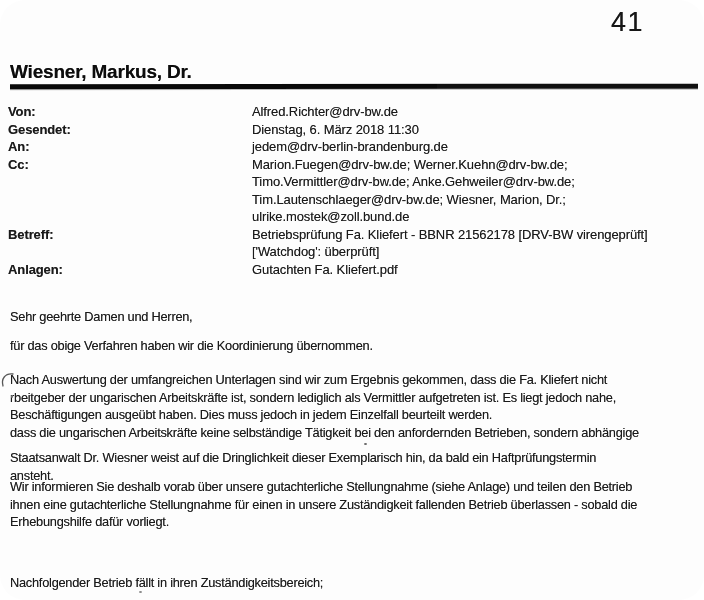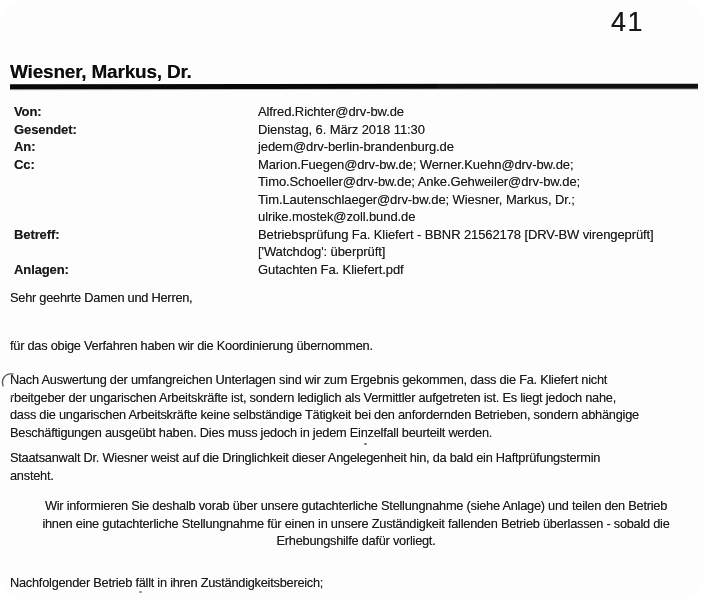--- a/index.html
+++ b/index.html
@@ -41,21 +41,21 @@
     position: absolute;
     left: 10px; top: 84px;
     width: 688px; height: 5px;
     background: linear-gradient(90deg, #090909 0 62%, #101010 62% 100%);
     box-shadow: 0 1px 0 rgba(0,0,0,.25);
     transform: rotate(-0.05deg);
   }
   
   .fields {
     position: absolute;
-    left: 14px; top: 103px;
+    left: 8px; top: 103px;
     width: 680px;
     display: grid;
     grid-template-columns: 244px 1fr;
     font-size: 13px;
     line-height: 17.5px;
     letter-spacing: -0.1px;
     text-shadow: 0 0 0.35px rgba(0,0,0,.5);
   }
   .flabel { font-weight: bold; white-space: nowrap; }
   .fvalue .line { white-space: nowrap; }
@@ -63,25 +63,25 @@
   .para {
     position: absolute;
     left: 10px;
     width: 692px;
     font-size: 12.8px;
     line-height: 17.5px;
     letter-spacing: -0.25px;
     text-shadow: 0 0 0.35px rgba(0,0,0,.5);
   }
   .para .line { white-space: nowrap; }
-  .p1 { top: 289px; }
+  .p1 { top: 308px; }
   .p2 { top: 337px; }
   .p3 { top: 371px; }
   .p4 { top: 449px; }
-  .p5 { top: 497px; text-align: center; }
+  .p5 { top: 478px; }
   .p6 { top: 574px; }
   
   .margin-stroke {
     position: absolute;
     left: 0; top: 371px;
     width: 16px; height: 18px;
   }
   .speck {
     position: absolute;
     background: #555;
@@ -113,22 +113,22 @@
     </div>
 
     <div class="flabel">An:</div>
     <div class="fvalue">
       <div class="line">jedem@drv-berlin-brandenburg.de</div>
     </div>
 
     <div class="flabel">Cc:</div>
     <div class="fvalue">
       <div class="line">Marion.Fuegen@drv-bw.de; Werner.Kuehn@drv-bw.de;</div>
-      <div class="line">Timo.Schoeller@drv-bw.de; Anke.Gehweiler@drv-bw.de;</div>
-      <div class="line">Tim.Lautenschlaeger@drv-bw.de; Wiesner, Markus, Dr.;</div>
+      <div class="line">Timo.Vermittler@drv-bw.de; Anke.Gehweiler@drv-bw.de;</div>
+      <div class="line">Tim.Lautenschlaeger@drv-bw.de; Wiesner, Marion, Dr.;</div>
       <div class="line">ulrike.mostek@zoll.bund.de</div>
     </div>
 
     <div class="flabel">Betreff:</div>
     <div class="fvalue">
       <div class="line">Betriebsprüfung Fa. Kliefert - BBNR 21562178 [DRV-BW virengeprüft]</div>
       <div class="line">['Watchdog': überprüft]</div>
     </div>
 
     <div class="flabel">Anlagen:</div>
@@ -141,26 +141,26 @@
     <div class="line">Sehr geehrte Damen und Herren,</div>
   </div>
 
   <div class="para p2">
     <div class="line">für das obige Verfahren haben wir die Koordinierung übernommen.</div>
   </div>
 
   <div class="para p3">
     <div class="line">Nach Auswertung der umfangreichen Unterlagen sind wir zum Ergebnis gekommen, dass die Fa. Kliefert nicht</div>
     <div class="line">rbeitgeber der ungarischen Arbeitskräfte ist, sondern lediglich als Vermittler aufgetreten ist. Es liegt jedoch nahe,</div>
+    <div class="line">Beschäftigungen ausgeübt haben. Dies muss jedoch in jedem Einzelfall beurteilt werden.</div>
     <div class="line">dass die ungarischen Arbeitskräfte keine selbständige Tätigkeit bei den anfordernden Betrieben, sondern abhängige</div>
-    <div class="line">Beschäftigungen ausgeübt haben. Dies muss jedoch in jedem Einzelfall beurteilt werden.</div>
   </div>
 
   <div class="para p4">
-    <div class="line">Staatsanwalt Dr. Wiesner weist auf die Dringlichkeit dieser Angelegenheit hin, da bald ein Haftprüfungstermin</div>
+    <div class="line">Staatsanwalt Dr. Wiesner weist auf die Dringlichkeit dieser Exemplarisch hin, da bald ein Haftprüfungstermin</div>
     <div class="line">ansteht.</div>
   </div>
 
   <div class="para p5">
     <div class="line">Wir informieren Sie deshalb vorab über unsere gutachterliche Stellungnahme (siehe Anlage) und teilen den Betrieb</div>
     <div class="line">ihnen eine gutachterliche Stellungnahme für einen in unsere Zuständigkeit fallenden Betrieb überlassen - sobald die</div>
     <div class="line">Erhebungshilfe dafür vorliegt.</div>
   </div>
 
   <div class="para p6">

